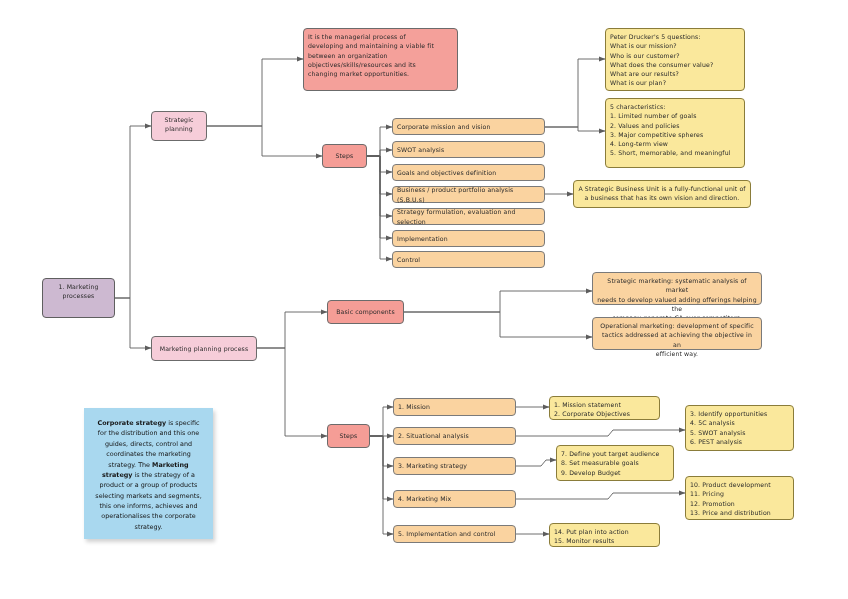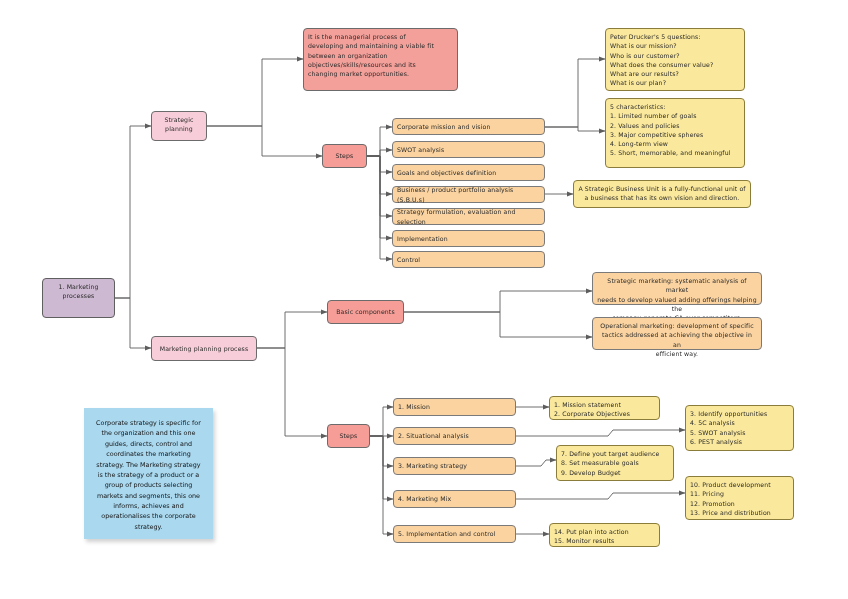--- a/index.html
+++ b/index.html
@@ -64,21 +64,21 @@
     box-sizing: border-box;
     background: #a9d8ef;
     color: #161616;
     font-size: 6.4px;
     line-height: 1.62;
     text-align: center;
     padding: 10px 9px;
     z-index: 2;
     box-shadow: 2px 3px 4px rgba(0,0,0,0.18);
   }
-  .note b { font-weight: 400; }
+  .note b { font-weight: 700; }
 </style>
 </head>
 <body>
 
 <div id="canvas">
 
   <svg id="wires" viewBox="0 0 848 599" xmlns="http://www.w3.org/2000/svg">
     <defs>
       <marker id="ah" markerWidth="7" markerHeight="7" refX="6.2" refY="2.6" orient="auto" markerUnits="userSpaceOnUse">
         <path d="M0,0 L6.6,2.6 L0,5.2 Z" fill="#5d5d5d"></path>
@@ -264,16 +264,16 @@
 12. Promotion
 13. Price and distribution</span>
   </div>
 
   <div class="node yellow left ml" style="left:549px; top:523px; width:111px; height:24px;">
     <span class="multiline">14. Put plan into action
 15. Monitor results</span>
   </div>
 
   <div class="note" style="left:84px; top:408px; width:129px; height:131px;">
-    <b>Corporate strategy</b><span> is specific for the organization and this one guides, directs, control and coordinates the marketing strategy.  The </span><b>Marketing strategy</b><span> is the strategy of a product or a group of products selecting markets and segments, this one informs, achieves and operationalises the corporate strategy.</span>
+    <b>Corporate strategy</b><span> is specific for the distribution and this one guides, directs, control and coordinates the marketing strategy.  The </span><b>Marketing strategy</b><span> is the strategy of a product or a group of products selecting markets and segments, this one informs, achieves and operationalises the corporate strategy.</span>
   </div>
 
 </div>
 
 </body></html>

